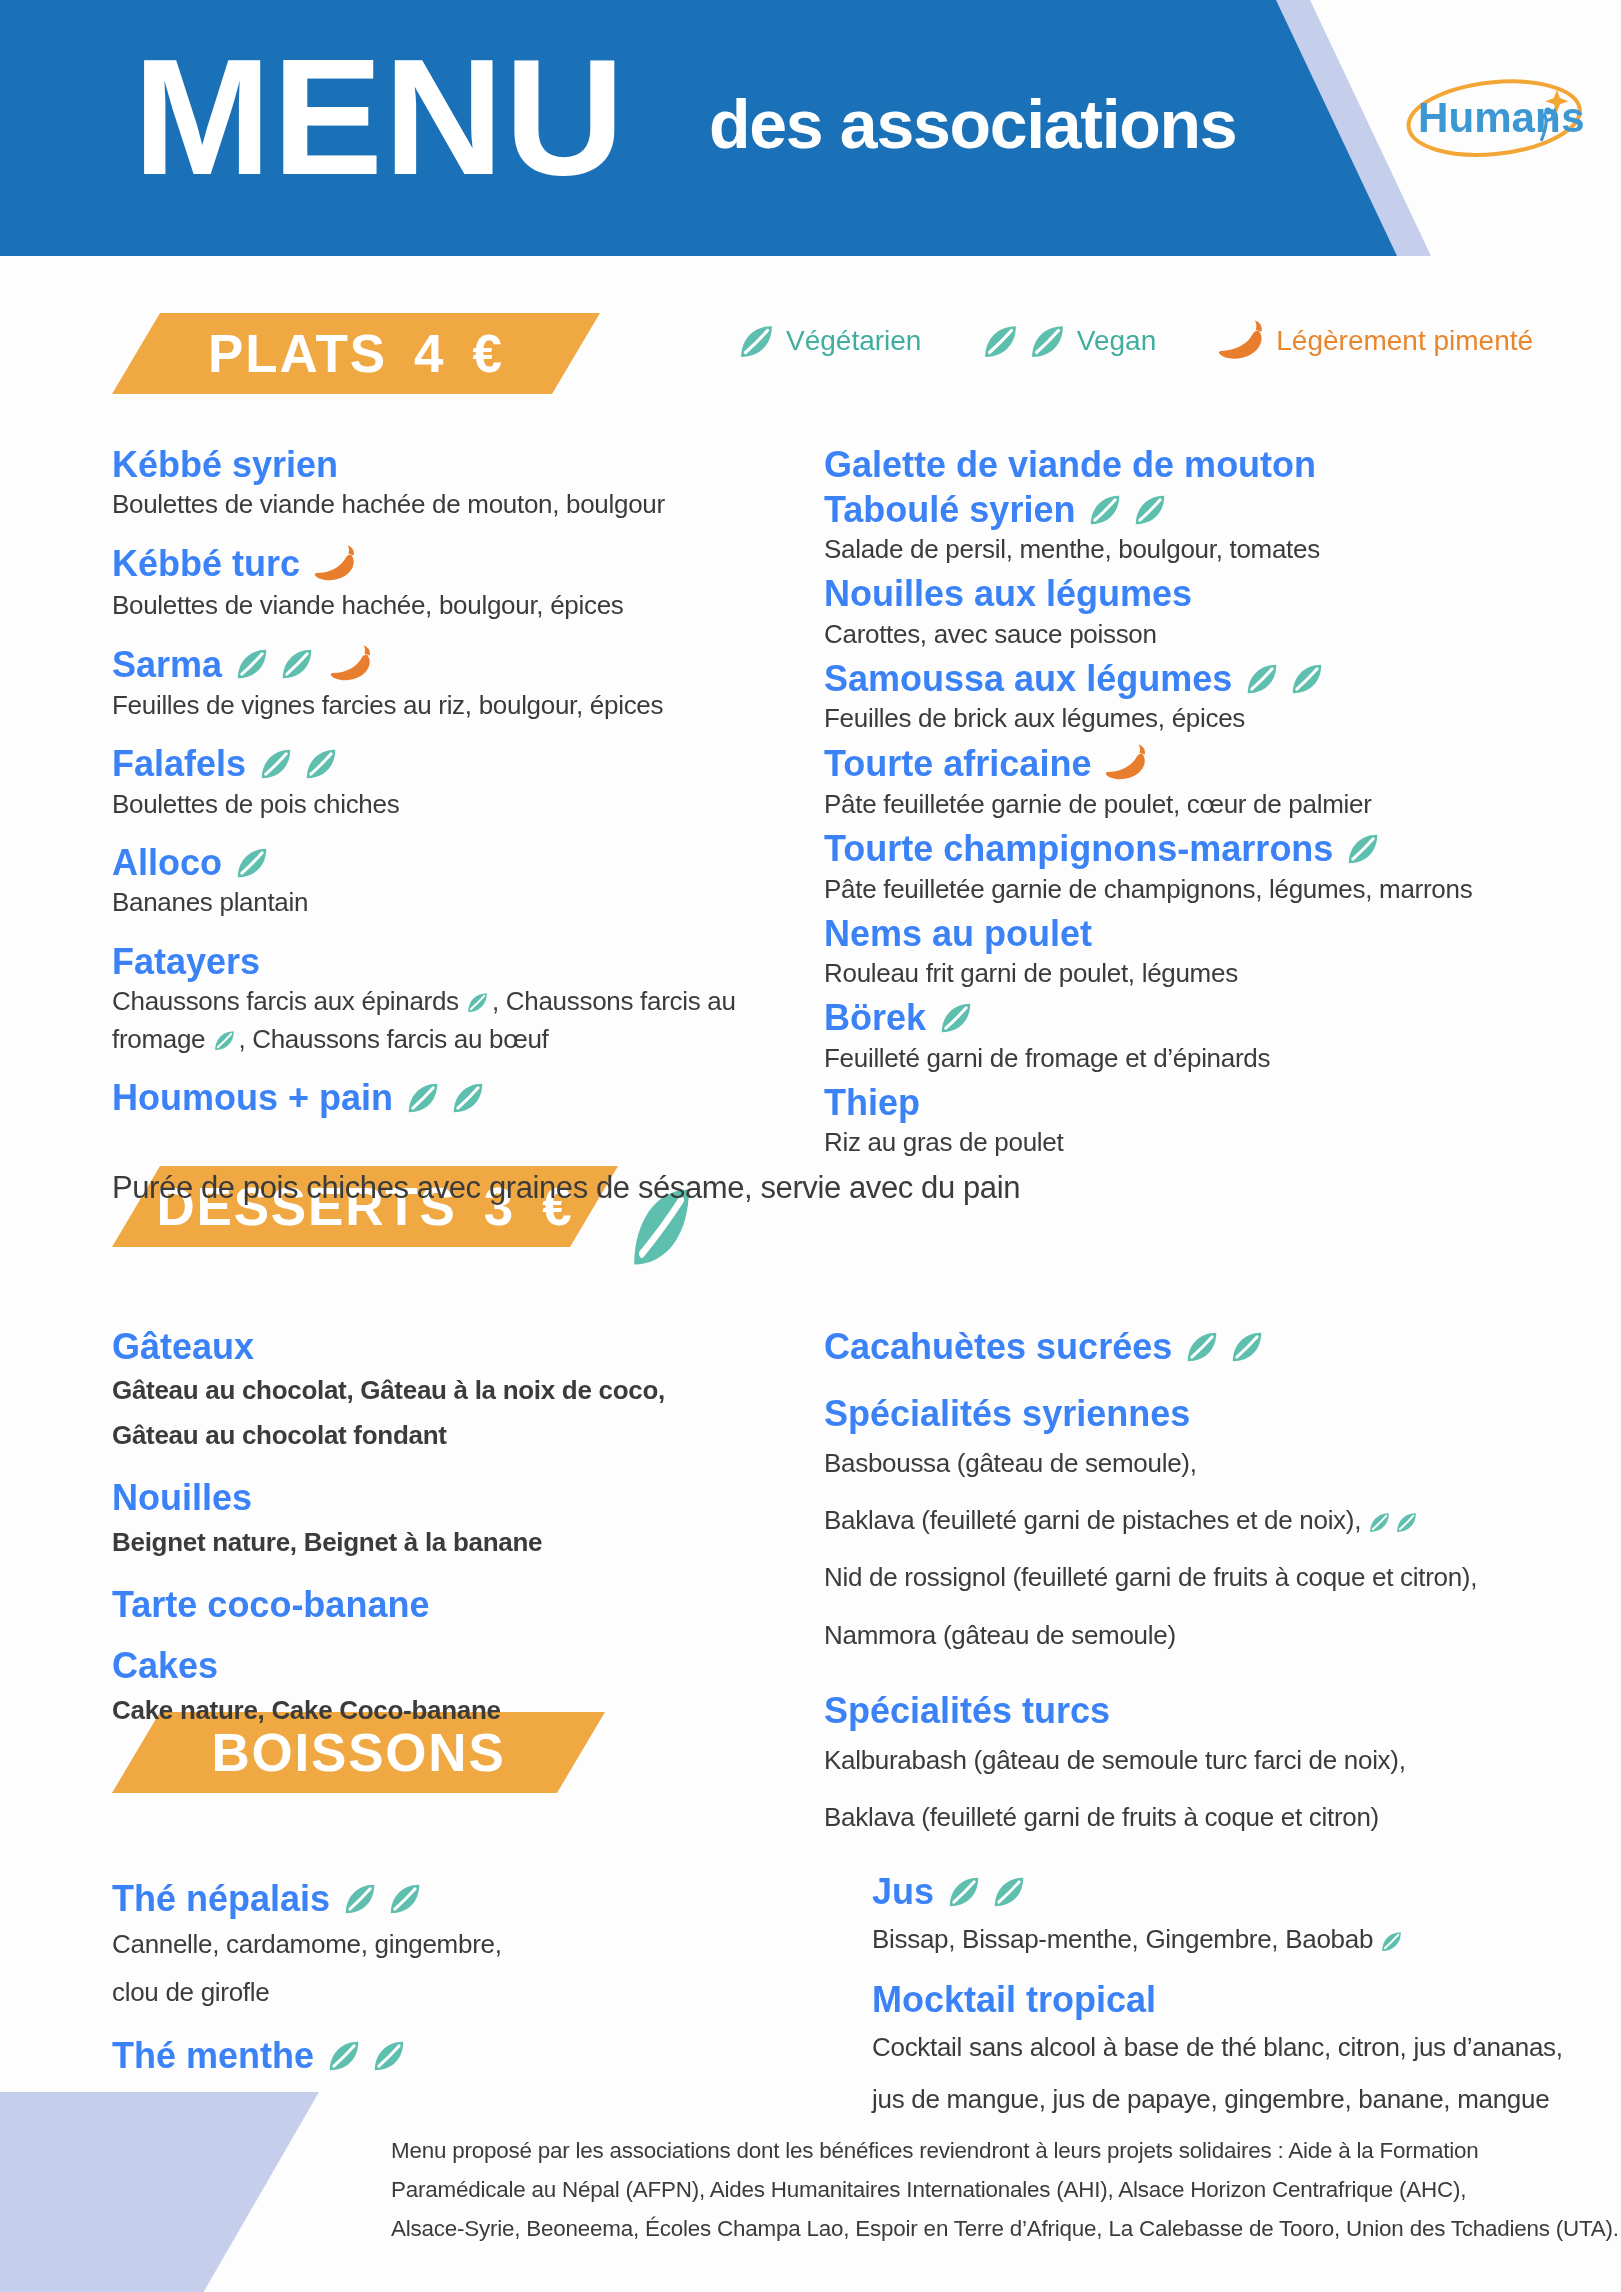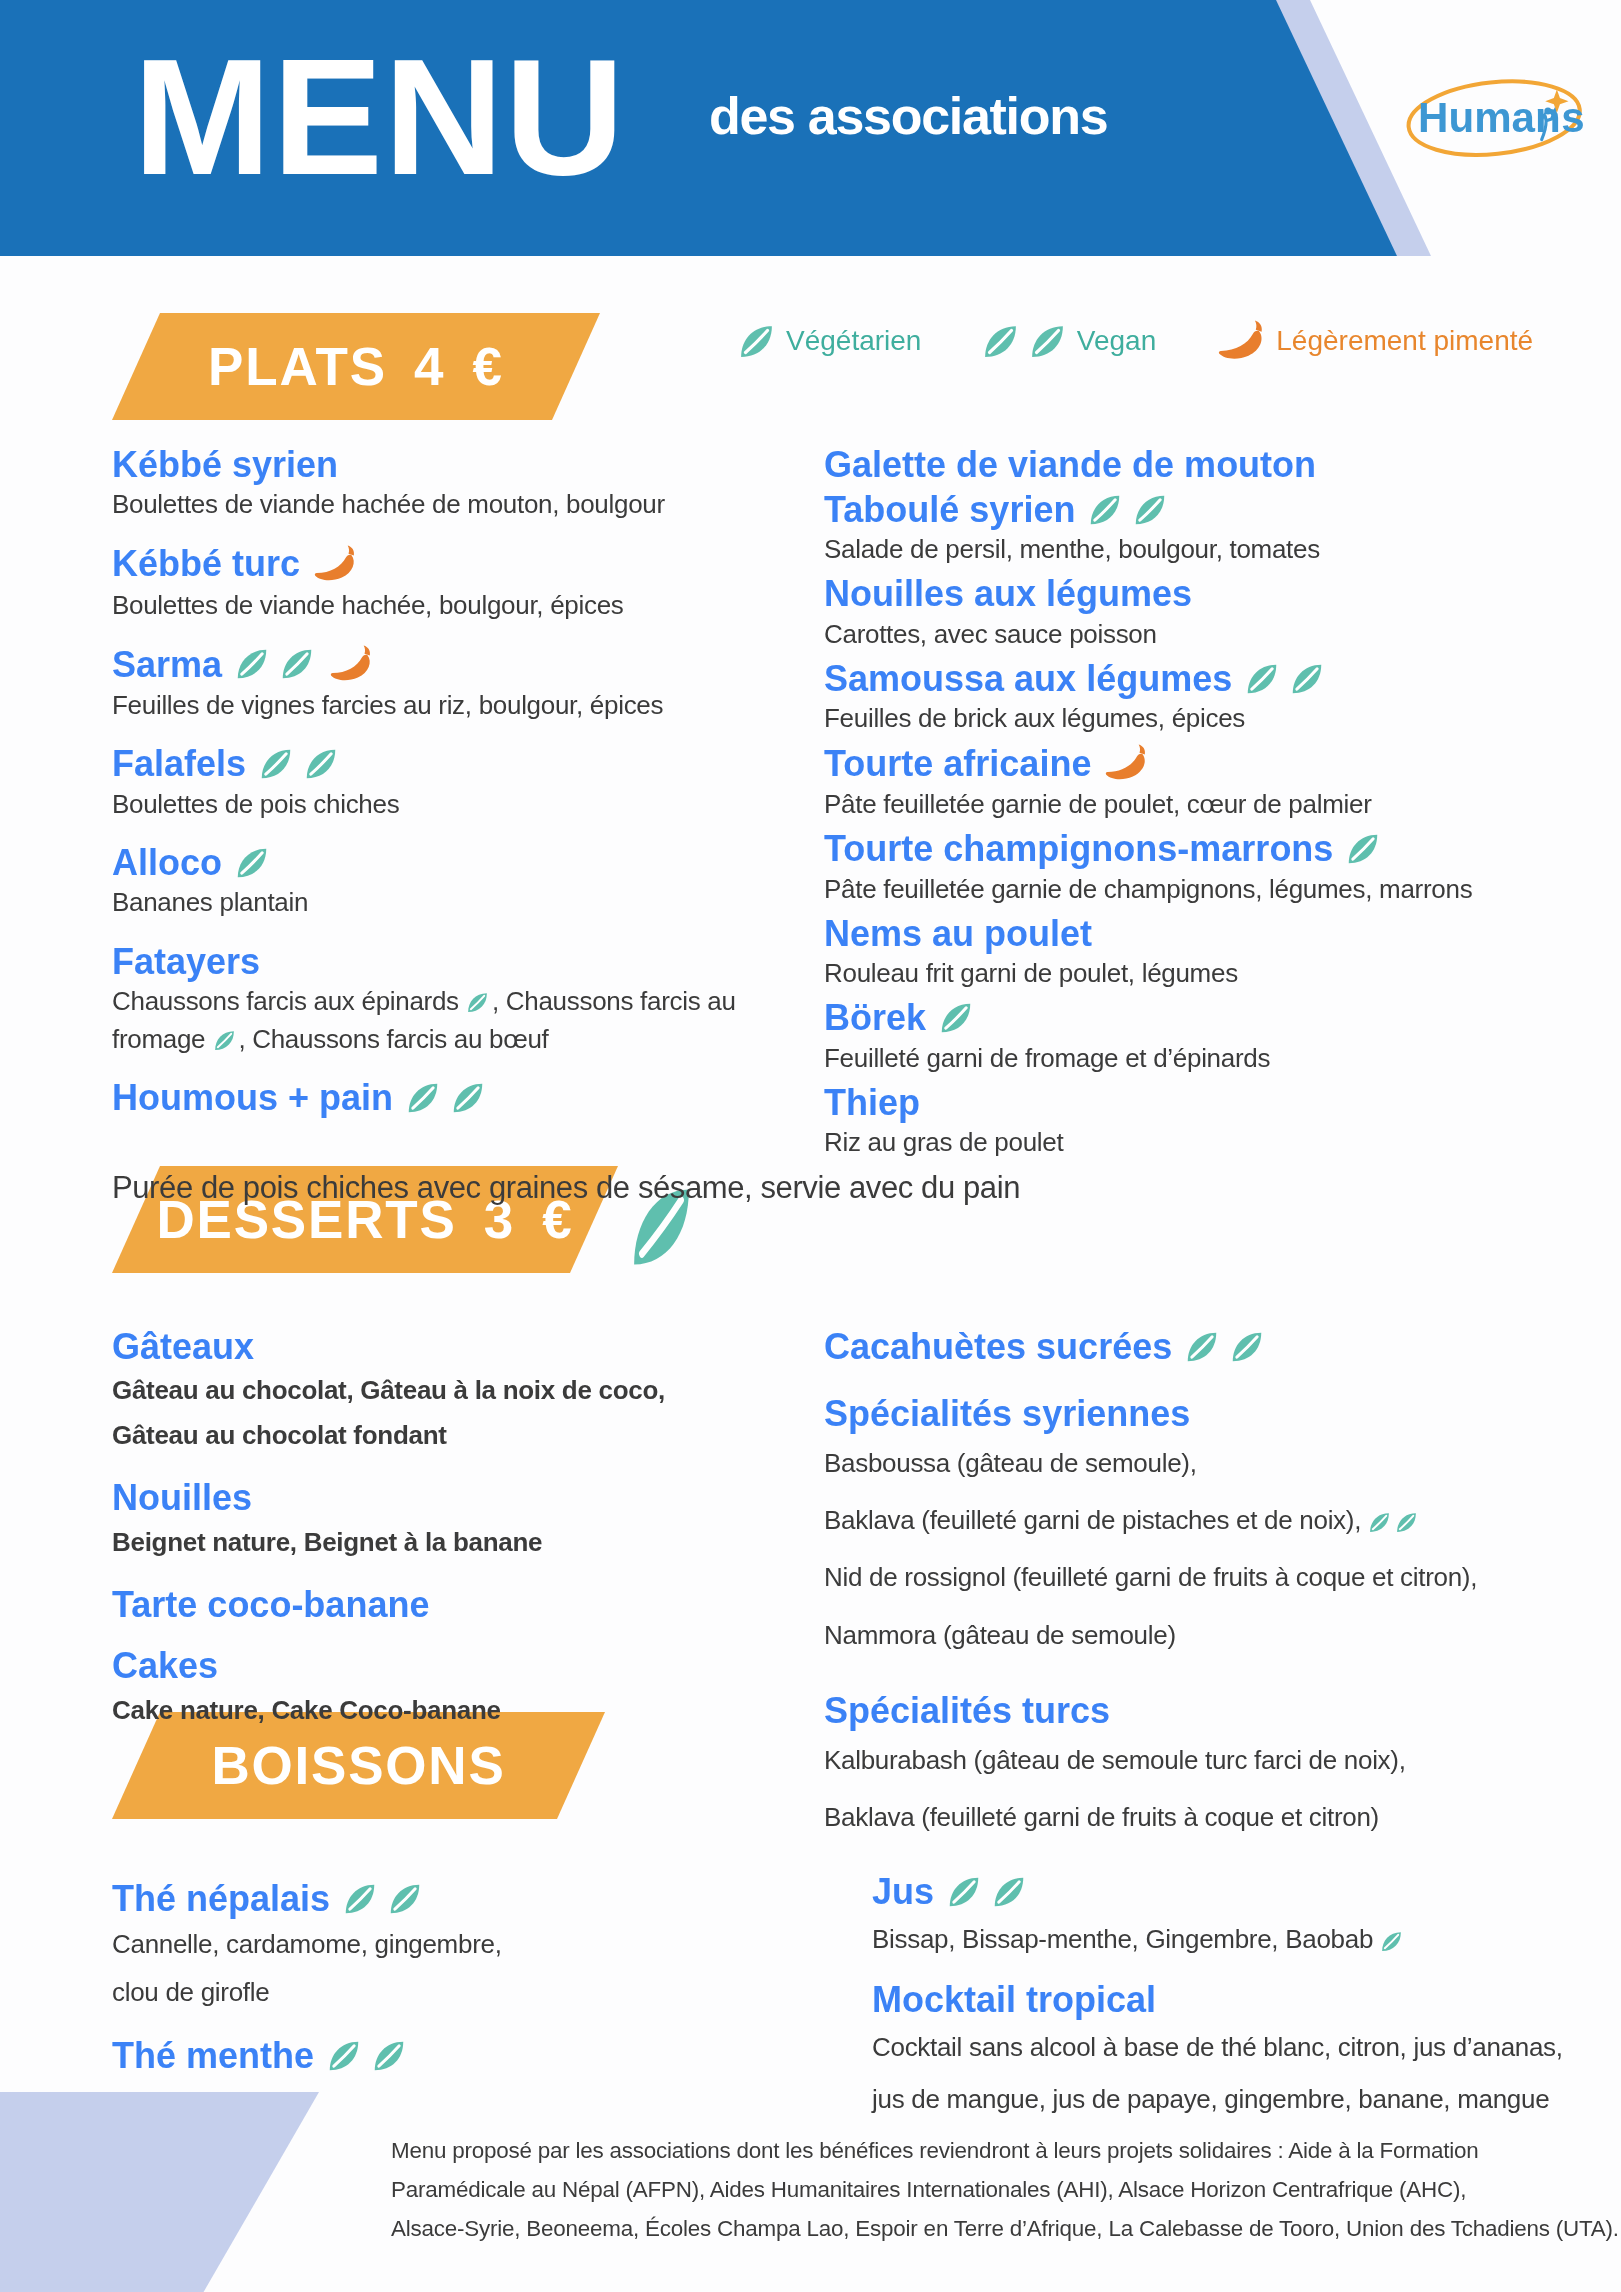--- a/index.html
+++ b/index.html
@@ -6,34 +6,34 @@
   .page{position:relative;width:1621px;height:2293px;background:#fdfdfe;overflow:hidden;
         font-family:"Liberation Sans",sans-serif;}
 
   
   .hdr-lav{position:absolute;left:0;top:0;width:1478px;height:256px;background:#c5cfec;
            clip-path:polygon(0 0,1310px 0,1431px 256px,0 256px);}
   .hdr-blue{position:absolute;left:0;top:0;width:1442px;height:256px;background:#1a71b8;
             clip-path:polygon(0 0,1276px 0,1397px 256px,0 256px);}
   .hdr-title{position:absolute;left:133px;top:34px;font-size:166px;font-weight:700;color:#fff;
              line-height:1;letter-spacing:0.9px;white-space:nowrap;}
-  .hdr-sub{position:absolute;left:709px;top:90px;font-size:52px;font-weight:700;color:#fff;
+  .hdr-sub{position:absolute;left:709px;top:90px;font-size:68px;font-weight:700;color:#fff;
            line-height:1;letter-spacing:-1.3px;white-space:nowrap;}
   .logo{position:absolute;left:1384px;top:68px;}
 
   
   .legend{position:absolute;left:736px;top:315px;display:flex;align-items:center;height:52px;}
   .lg{display:flex;align-items:center;gap:9px;margin-right:59px;}
   .lg:last-child{margin-right:7px;}
   .lg-label{font-size:28px;line-height:1;}
   .lg-teal{color:#3fae9e;}
   .lg-orange{color:#e8862d;}
 
   
-  .banner{position:absolute;height:107px;background:#f0a843;color:#fff;display:flex;
+  .banner{position:absolute;height:81px;background:#f0a843;color:#fff;display:flex;
           align-items:center;justify-content:center;font-weight:700;font-size:53px;
           letter-spacing:1.8px;word-spacing:10.7px;white-space:nowrap;
           clip-path:polygon(48px 0,100% 0,calc(100% - 48px) 100%,0 100%);}
   #banner-plats{left:112px;top:313px;width:488px;}
   #banner-desserts{left:112px;top:1166px;width:506px;}
   #banner-boissons{left:112px;top:1712px;width:493px;}
   .dessert-leaf{position:absolute;left:625px;top:1177px;}
 
   
   .col{position:absolute;}

